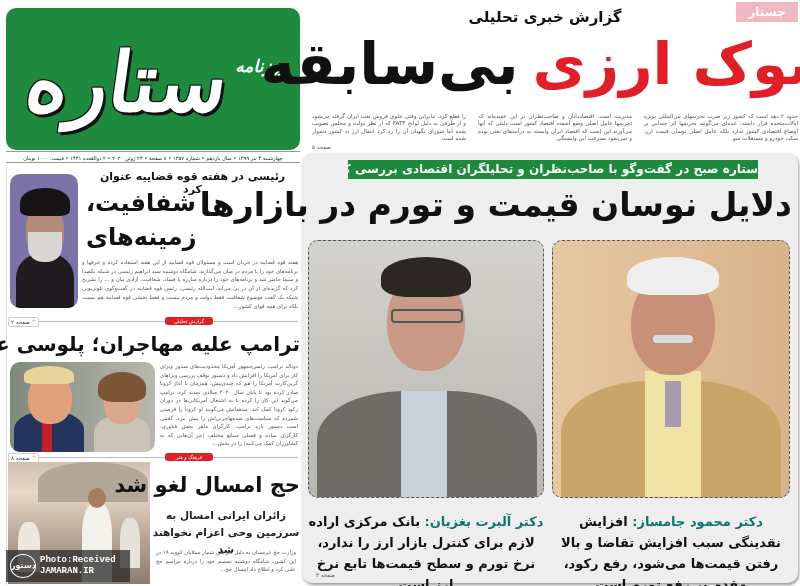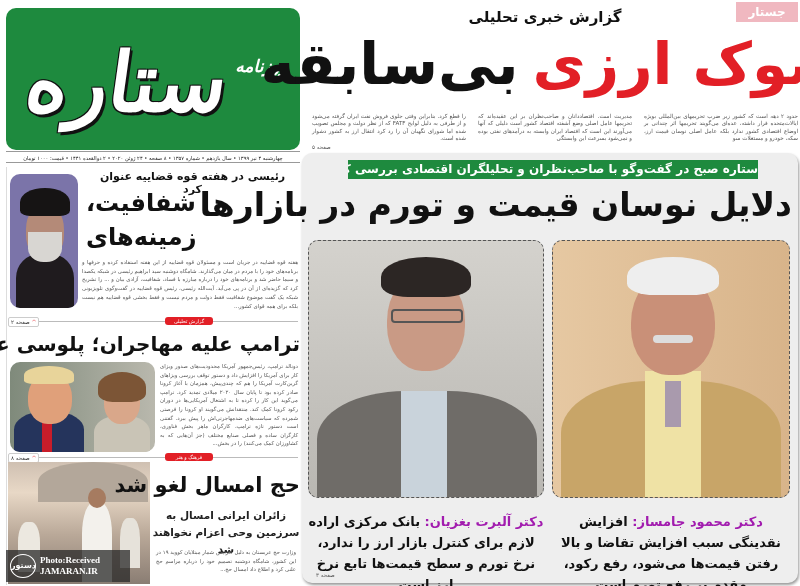--- a/index.html
+++ b/index.html
@@ -78,21 +78,21 @@
 
   
   .fig-head { position: absolute; border-radius: 50% 50% 45% 45%; }
   .fig-hair { position: absolute; border-radius: 50% 50% 30% 30%; }
   .fig-body { position: absolute; border-radius: 40% 40% 0 0; }
   .fig-shirt { position: absolute; }
 
   .caption {
     position: absolute; text-align: center; font-size: 13px; font-weight: bold; line-height: 21px; color: #111;
   }
-  .caption .name { color: #a21caf; }
+  .caption .name { color: #0f766e; }
   .caption-left { left: 308px; top: 511px; width: 236px; }
   .caption-right { left: 552px; top: 511px; width: 238px; }
   .main-page { position: absolute; left: 316px; top: 572px; }
 
   
   .left-col-border {
     position: absolute; left: 6px; top: 167px; width: 294px; height: 418px;
     border-left: 1px solid #ddd;
   }
   .raisi-photo {
@@ -141,21 +141,21 @@
   }
   .watermark {
     position: absolute; left: 6px; top: 550px; width: 124px; height: 32px;
     background: rgba(40,40,40,0.75); color: #fff; direction: ltr;
     display: flex; align-items: center; gap: 4px; padding-left: 4px;
   }
   .watermark .wm-logo {
     width: 26px; height: 24px; border: 1px solid #fff; border-radius: 50%;
     font-size: 8px; text-align: center; line-height: 22px; font-weight: bold;
   }
-  .watermark .wm-text { font-family: Liberation Serif, serif; font-size: 9px; font-weight: bold; line-height: 11px; }
+  .watermark .wm-text { font-family: Liberation Mono, monospace; font-size: 9px; font-weight: bold; line-height: 11px; }
 
   .story3-title {
     position: absolute; left: 152px; top: 470px; width: 148px; text-align: left;
     font-size: 21px; font-weight: bold; line-height: 30px; color: #111; white-space: nowrap;
   }
   .story3-sub {
     position: absolute; left: 152px; top: 507px; width: 148px; text-align: center;
     font-size: 10.5px; font-weight: bold; line-height: 17px; color: #222;
   }
   .story3-body {

